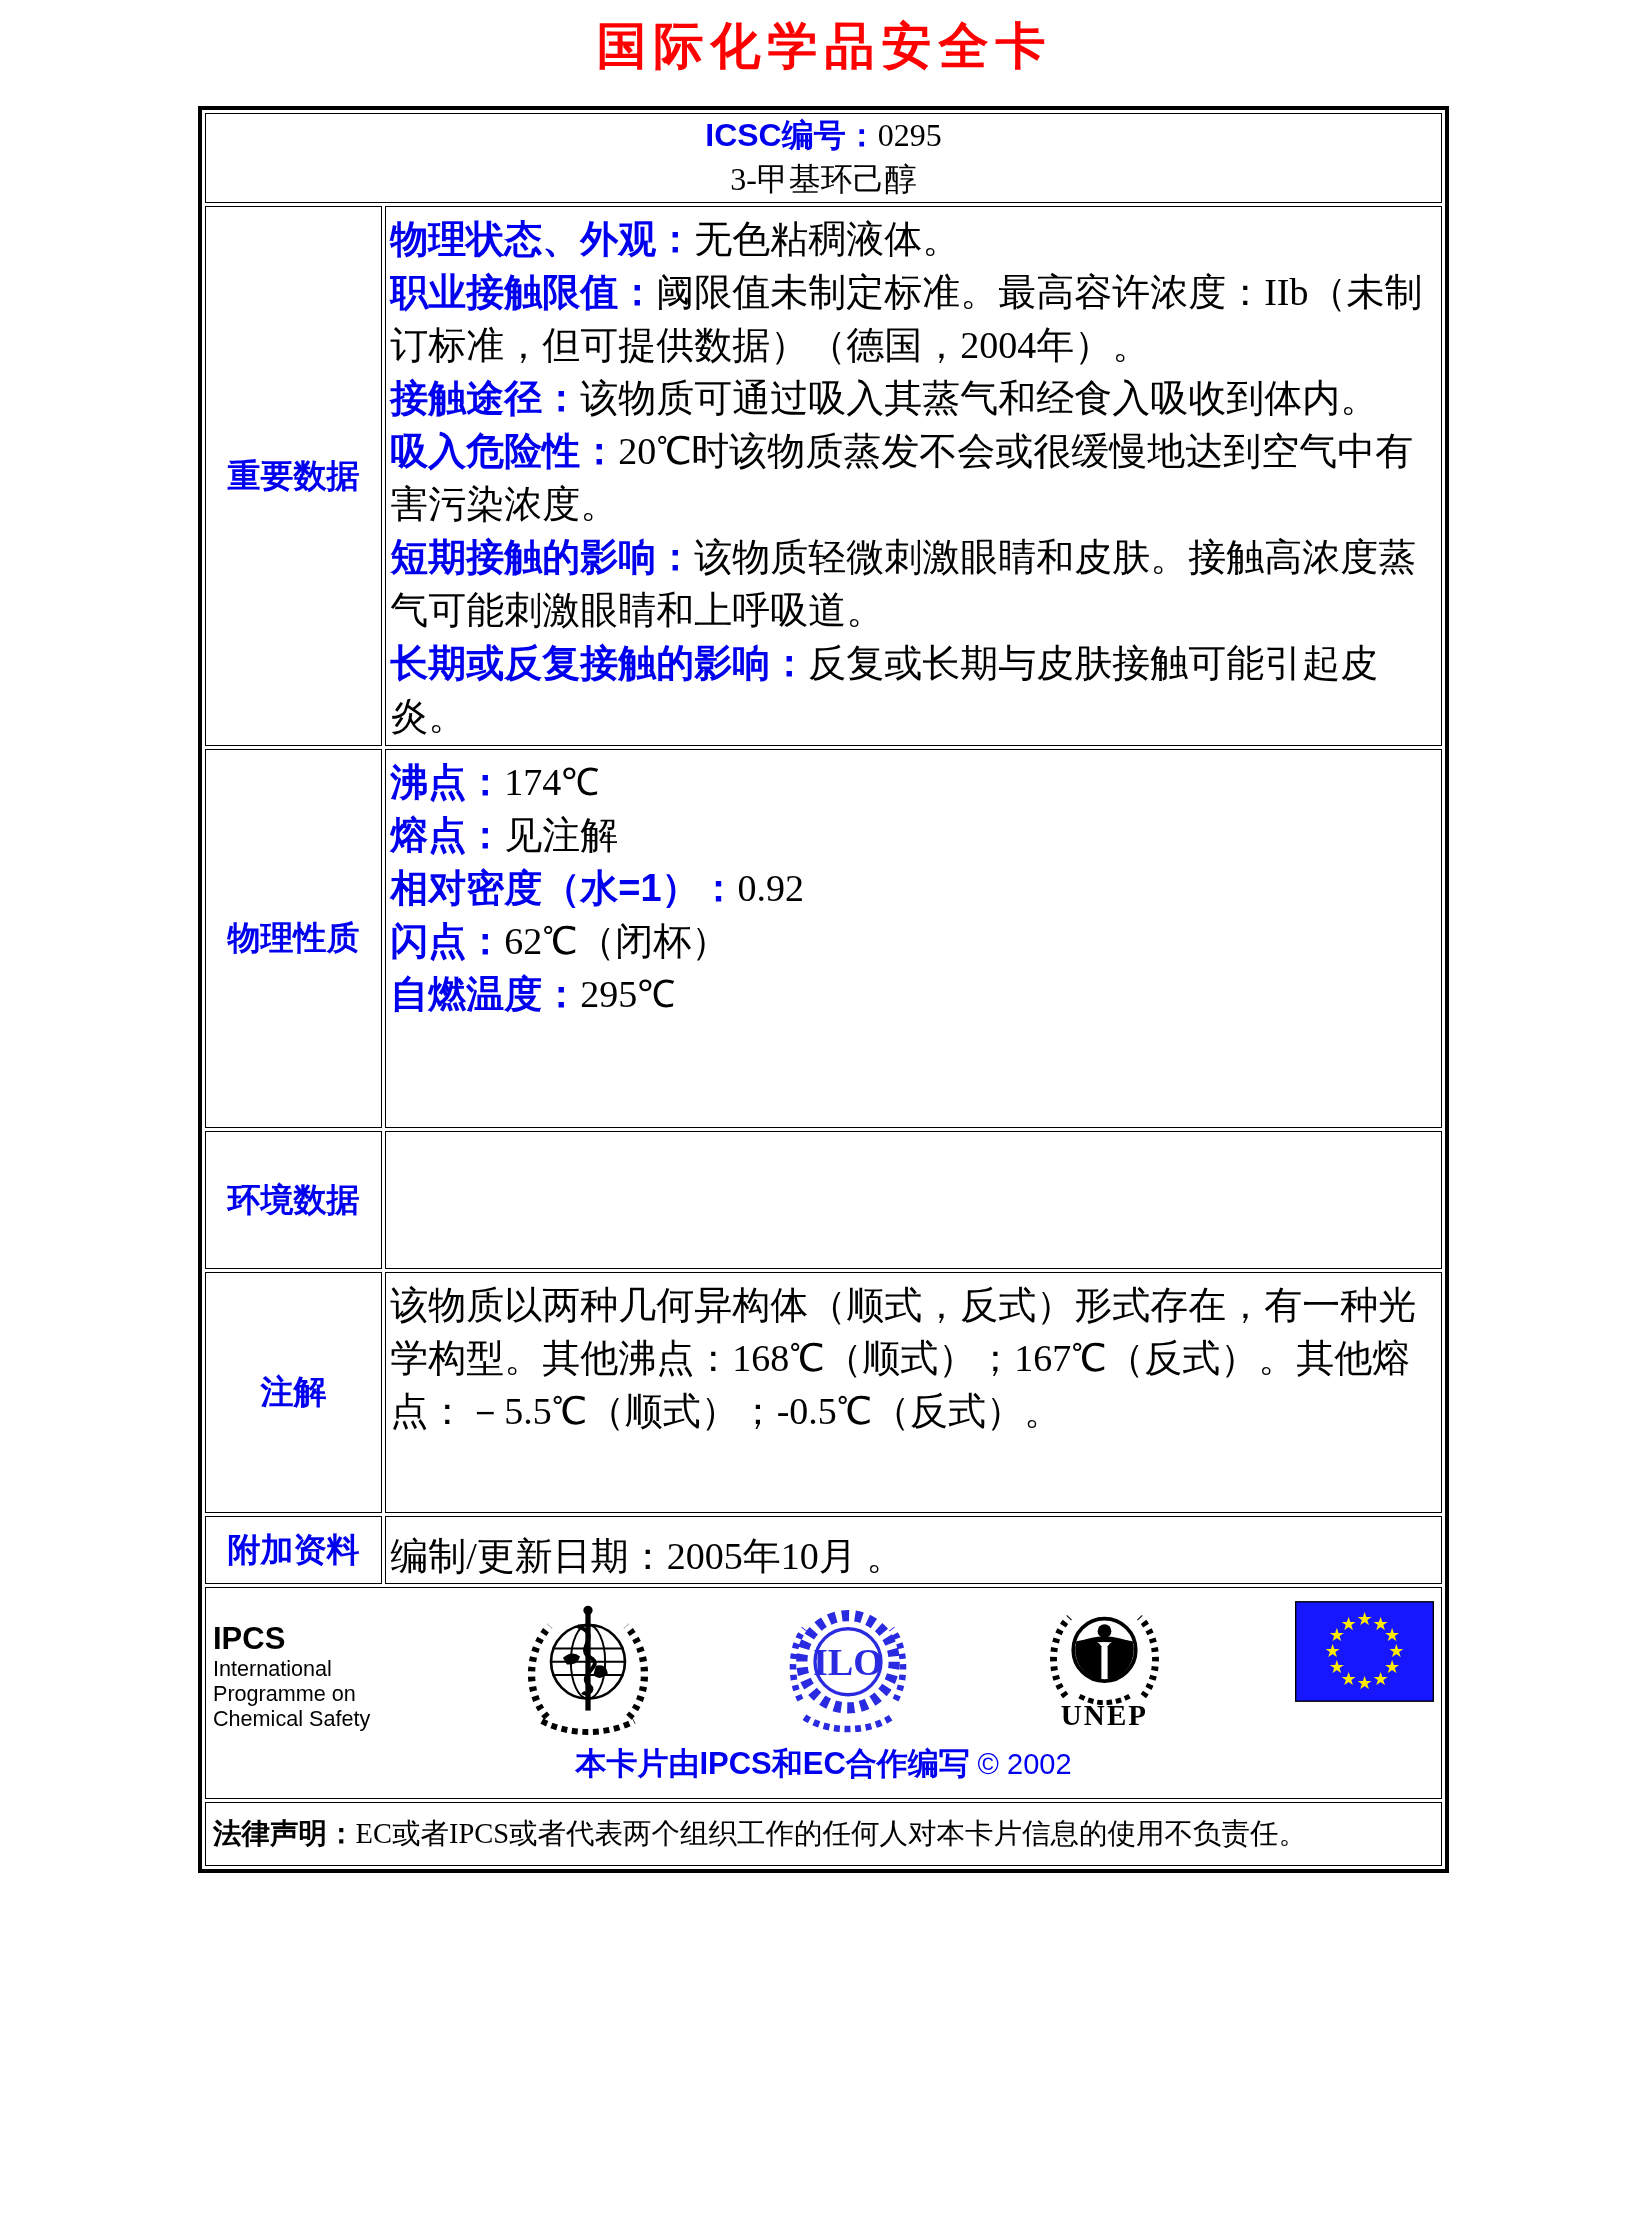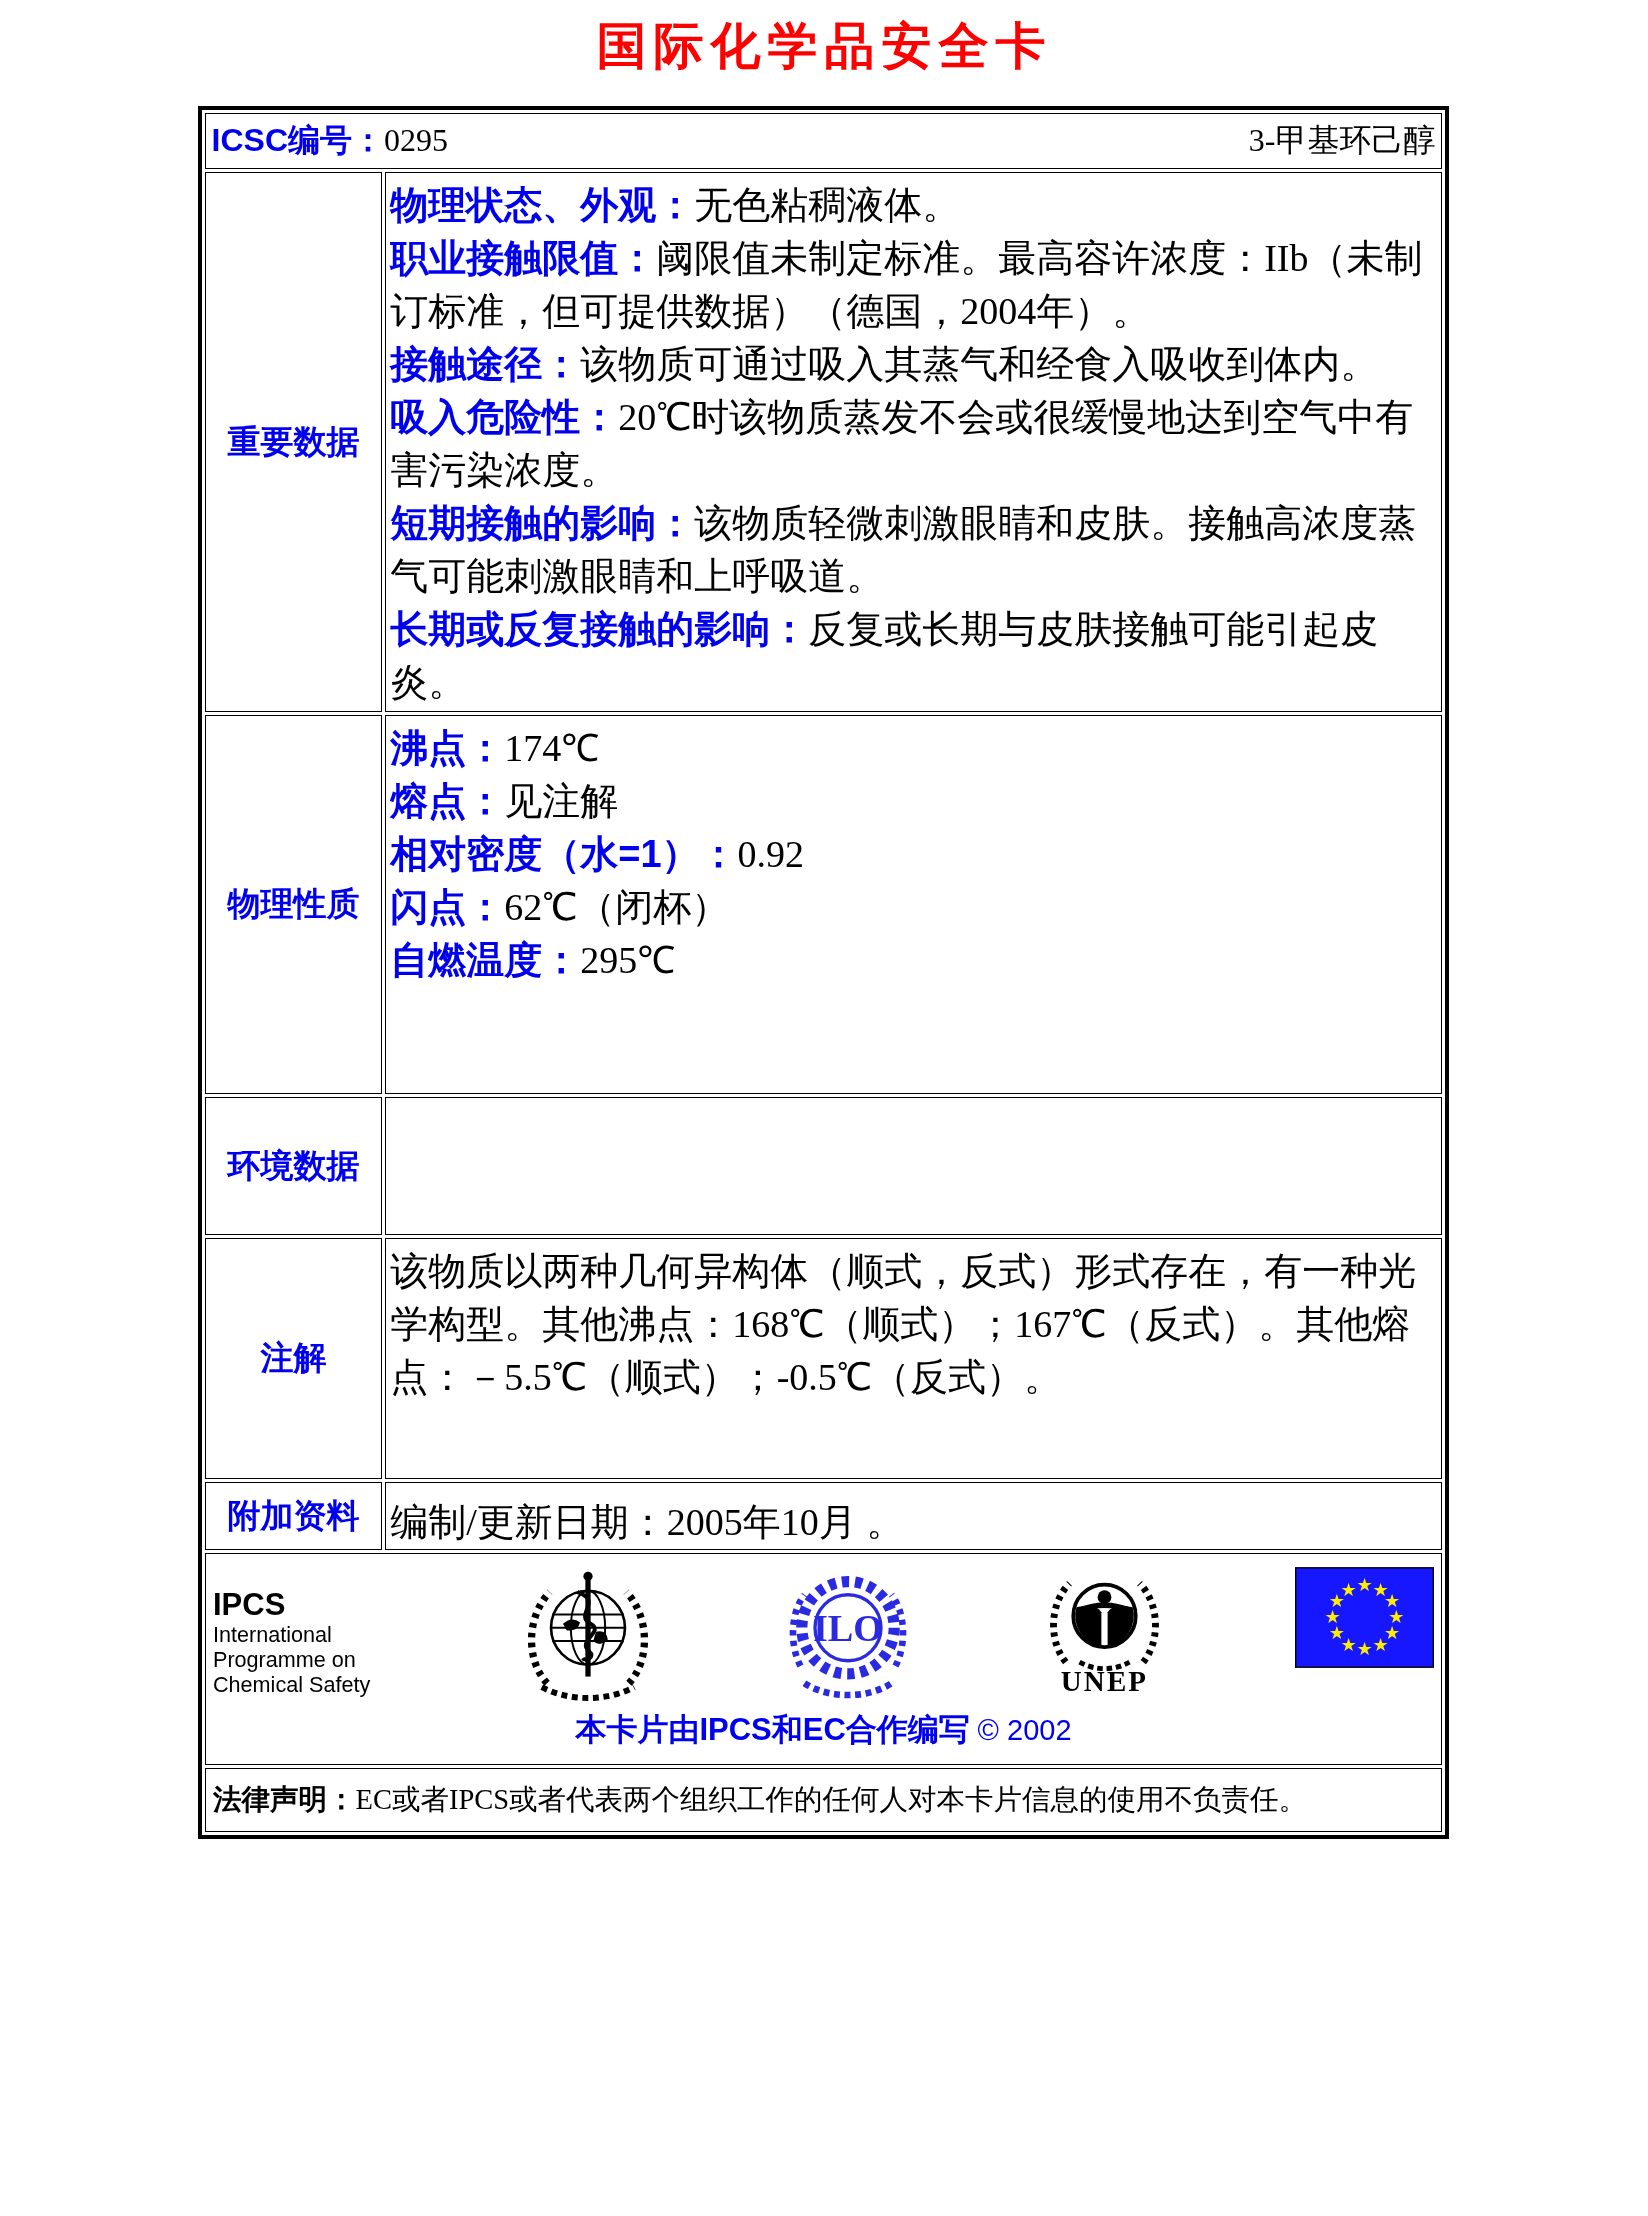--- a/index.html
+++ b/index.html
@@ -12,21 +12,21 @@
         font-family:"Liberation Serif",serif;color:var(--ink);}
   .title{position:absolute;top:12.5px;left:0;width:100%;margin:0;text-align:center;
          font-size:50px;font-weight:900;color:var(--red);letter-spacing:7px;
          font-family:"DejaVu Serif",serif;}
   .card{position:absolute;left:198px;top:106px;width:1251px;border:4.2px solid #000;background:#fff;}
   table.card-table{width:100%;border-collapse:separate;border-spacing:3.5px;table-layout:fixed;}
   td.cell{border:1.4px solid #000;background:#fff;padding:0;}
   col.label-col{width:177px;}
   
   td.header-cell{height:56px;vertical-align:middle;padding:0 5.6px;}
-  .hdr-flex{display:flex;justify-content:space-between;align-items:center;font-size:32px;}
+  .hdr-flex{display:flex;justify-content:space-between;align-items:center;font-size:32px;flex-direction:column;}
   .blue-label{color:var(--blue);font-weight:bold;font-family:"Liberation Sans",sans-serif;}
   
   td.label-cell{vertical-align:middle;text-align:center;color:var(--blue);font-weight:bold;
                 font-family:"Liberation Sans",sans-serif;font-size:33px;}
   td.content-cell{vertical-align:top;padding:5.6px 7px 0 4.2px;font-size:38px;line-height:53px;}
   td.content-cell.v-mid{vertical-align:middle;padding-top:13px;}
   .r-impdata{height:540px;} .r-phys{height:379px;} .r-env{height:138px;}
   .r-notes{height:241px;} .r-add{height:47px;}
   .line{display:block;}
   .fld{color:var(--blue);font-weight:bold;font-family:"Liberation Sans",sans-serif;}

